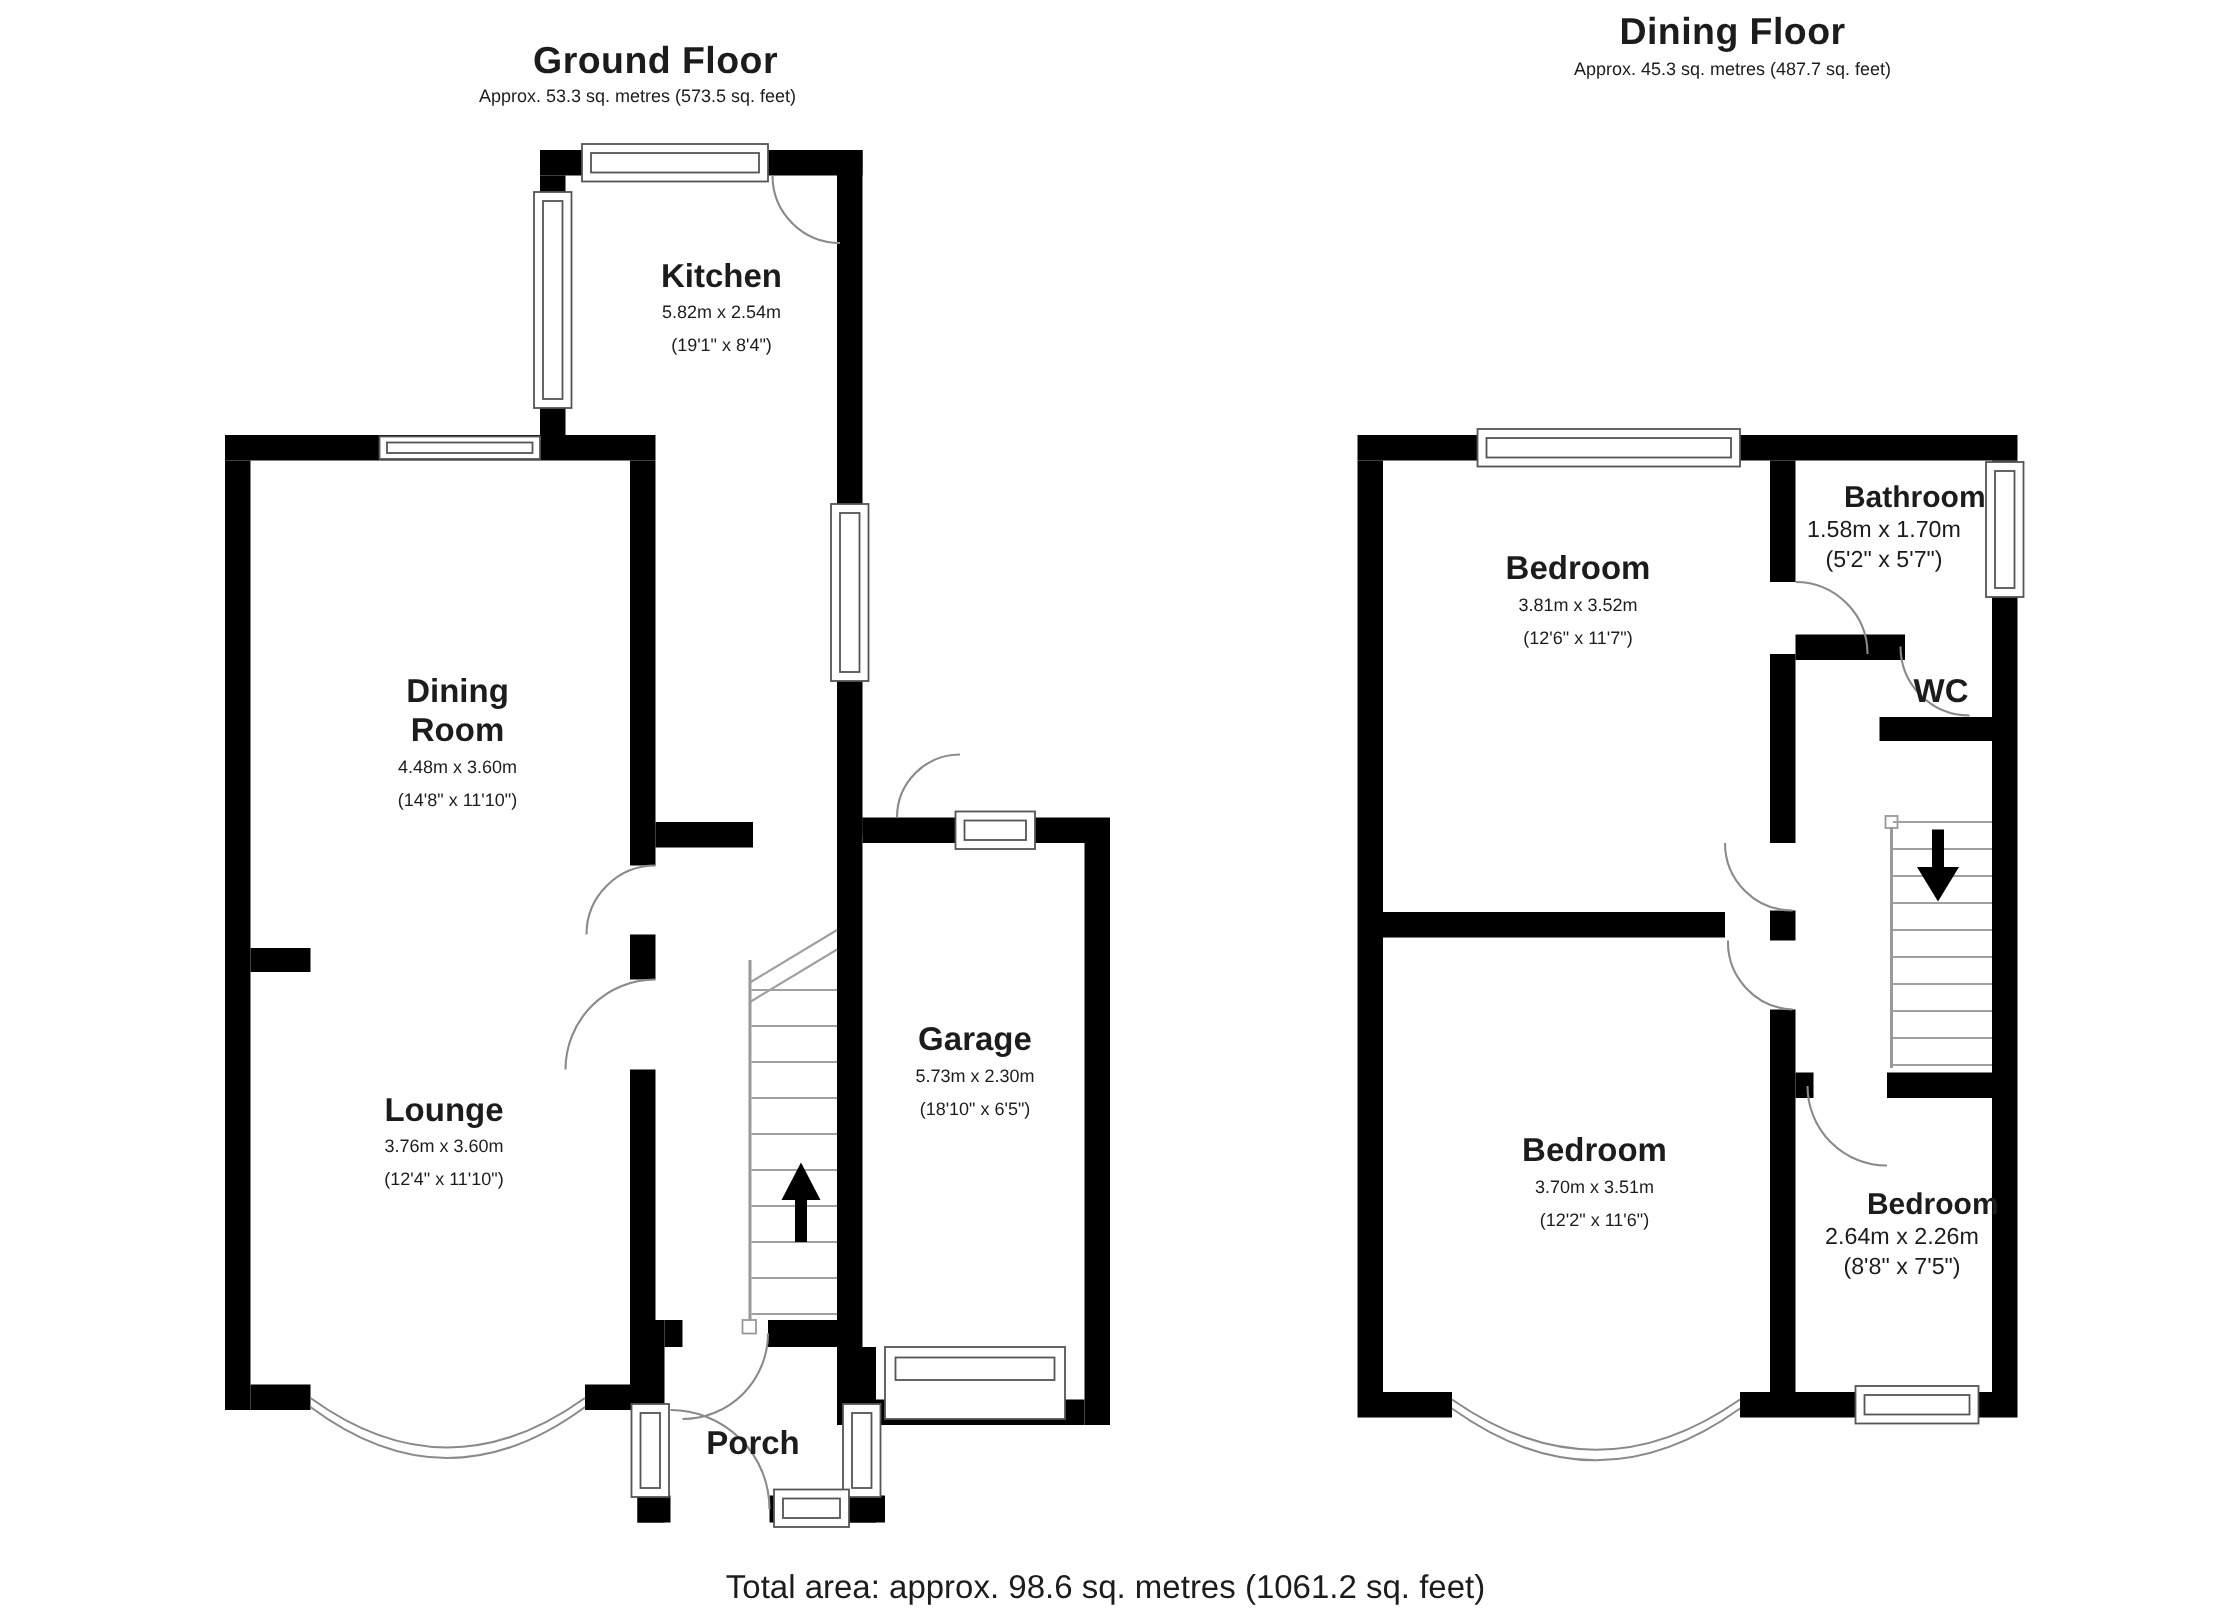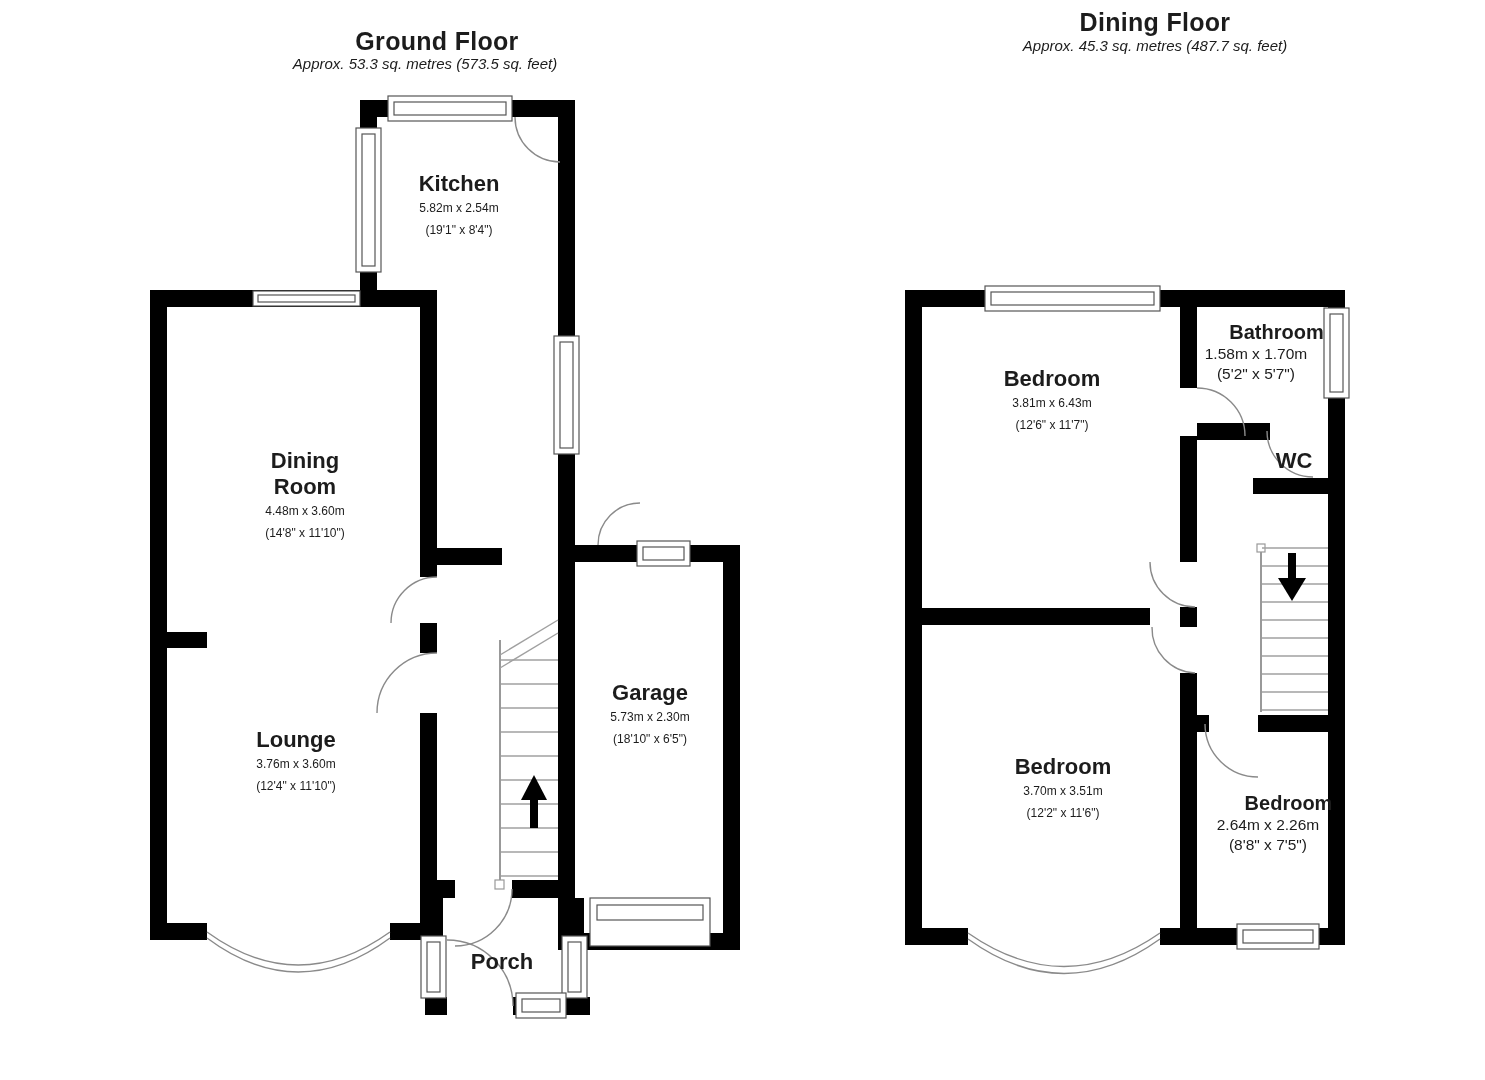--- a/index.html
+++ b/index.html
@@ -3,21 +3,21 @@
 <meta charset="utf-8">
 <style>
   html,body { margin:0; padding:0; background:#ffffff; }
   .canvas {
     position:relative; width:1451px; height:1080px; background:#ffffff;
     font-family:"Liberation Sans", sans-serif; color:#1c1c1c; overflow:hidden;
   }
   .plan-svg { position:absolute; left:0; top:0; }
   .label { position:absolute; transform:translate(-50%,-50%); text-align:center; white-space:nowrap; }
   .floor-title   { font-size:25px; font-weight:bold; letter-spacing:0.3px; }
-  .floor-subtitle{ font-size:15px;font-style:italic; }
+  .floor-subtitle{ font-size:12px; }
   .room-name { font-weight:bold; font-size:22px; line-height:26px; }
   .room-dims { font-size:12px; line-height:22px; }
   .sm .room-name { font-size:20px; line-height:24px;margin-left:41px; }
   .sm .room-dims { font-size:15.5px; line-height:20px; }
   .wrapname .room-name { white-space:normal; width:118px; margin:0 auto; }
   .footer-text { font-size:22px; }
 </style>
 </head>
 <body>
 
@@ -190,21 +190,21 @@
         <rect x="1288" y="553" width="8" height="28"></rect>
         <polygon points="1278,578 1306,578 1292,601"></polygon>
       </g>
     </g>
   </svg>
 
   <div>
     <div class="label" style="left:437px; top:41px"><span class="floor-title">Ground Floor</span></div>
     <div class="label" style="left:425px; top:64px"><span class="floor-subtitle">Approx. 53.3 sq. metres (573.5 sq. feet)</span></div>
 
-    <div class="label" style="left:459px; top:206px">
+    <div class="label" style="left:481px; top:206px">
       <div class="room-name">Kitchen</div>
       <div class="room-dims">5.82m x 2.54m</div>
       <div class="room-dims">(19'1" x 8'4")</div>
     </div>
 
     <div class="label wrapname" style="left:305px; top:496px">
       <div class="room-name">Dining Room</div>
       <div class="room-dims">4.48m x 3.60m</div>
       <div class="room-dims">(14'8" x 11'10")</div>
     </div>
@@ -225,21 +225,21 @@
       <div class="room-name">Porch</div>
     </div>
   </div>
 
   <div>
     <div class="label" style="left:1155px; top:22px"><span class="floor-title">Dining Floor</span></div>
     <div class="label" style="left:1155px; top:46px"><span class="floor-subtitle">Approx. 45.3 sq. metres (487.7 sq. feet)</span></div>
 
     <div class="label" style="left:1052px; top:401px">
       <div class="room-name">Bedroom</div>
-      <div class="room-dims">3.81m x 6.43m</div>
+      <div class="room-dims">3.81m x 3.52m</div>
       <div class="room-dims">(12'6" x 11'7")</div>
     </div>
 
     <div class="label sm" style="left:1256px; top:352px">
       <div class="room-name">Bathroom</div>
       <div class="room-dims">1.58m x 1.70m</div>
       <div class="room-dims">(5'2" x 5'7")</div>
     </div>
 
     <div class="label" style="left:1294px; top:461px">
@@ -252,13 +252,14 @@
       <div class="room-dims">(12'2" x 11'6")</div>
     </div>
 
     <div class="label sm" style="left:1268px; top:823px">
       <div class="room-name">Bedroom</div>
       <div class="room-dims">2.64m x 2.26m</div>
       <div class="room-dims">(8'8" x 7'5")</div>
     </div>
   </div>
 
+  <div class="label footer-text" style="left:737px; top:1058px">Total area: approx. 98.6 sq. metres (1061.2 sq. feet)</div>
 </div>
 
 </body></html>

